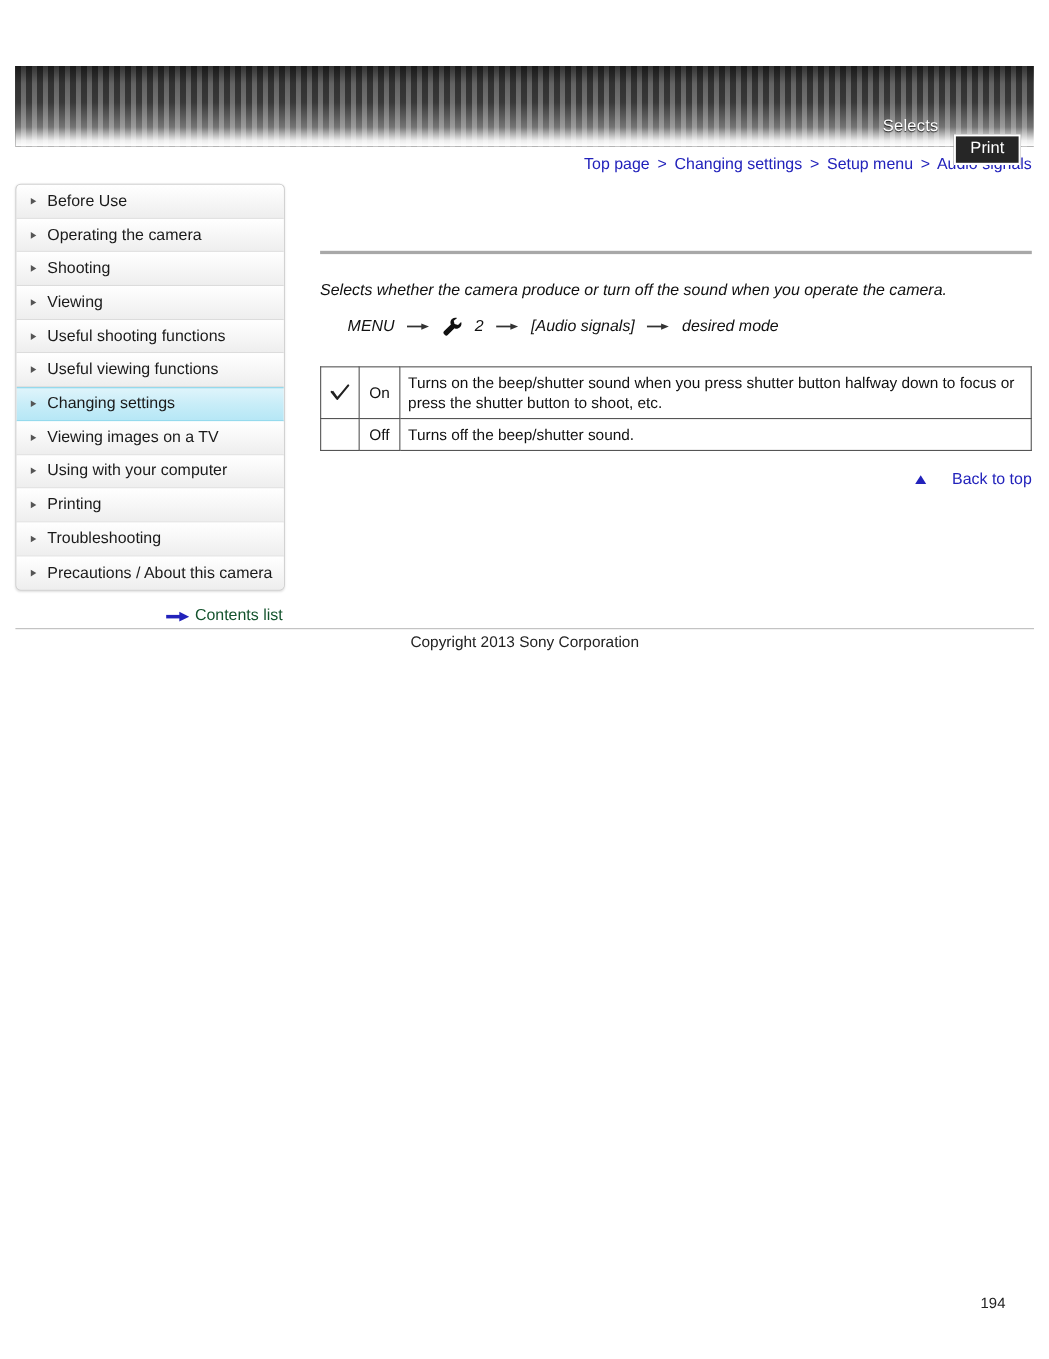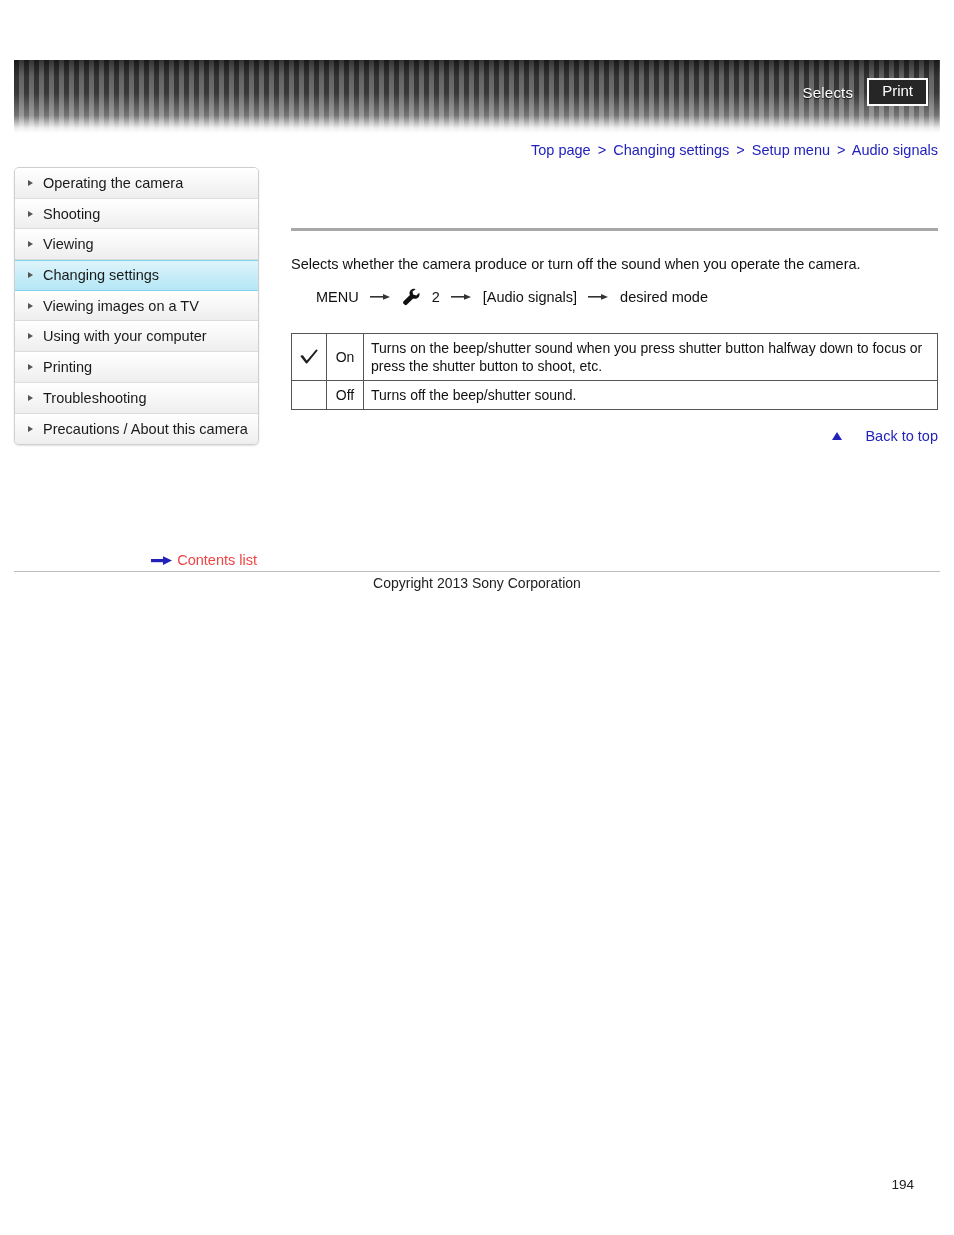--- a/index.html
+++ b/index.html
@@ -68,20 +68,21 @@
     cursor: pointer;
   }
   #print-button {
     color: #ffffff;
     font-size: 15px;
     border: 2px solid #ffffff;
     background: #262626;
     padding: 2px 13px 4px 13px;
     line-height: 18px;
     cursor: pointer;
+    margin-top: 44px;
   }
 
   
   #breadcrumb {
     position: absolute;
     right: 16px;
     top: 142px;
     font-size: 14.5px;
     color: #2222bb;
     white-space: nowrap;
@@ -147,30 +148,31 @@
     display: flex;
     align-items: center;
     justify-content: flex-end;
     gap: 4px;
     padding-right: 0;
     box-sizing: border-box;
   }
   #contents-arrow { display: block; }
   #contents-list-link {
     font-size: 14.5px;
-    color: #ef4444;
+    color: #14532d;
     cursor: pointer;
   }
 
   
   #content {
     position: absolute;
     left: 291px;
     top: 228px;
     width: 647px;
+    font-style: italic;
   }
   #content-rule {
     height: 3px;
     background: #a8a8a8;
     margin-bottom: 23px;
   }
   #intro-text {
     font-size: 14.5px;
     line-height: 20px;
     color: #111111;
@@ -291,29 +293,41 @@
   <span class="crumb">Changing settings</span>
   <span class="sep">&gt;</span>
   <span class="crumb">Setup menu</span>
   <span class="sep">&gt;</span>
   <span class="crumb">Audio signals</span>
 </div>
 
 <nav id="sidebar">
   <div class="nav-item">
     <span class="nav-bullet"></span>
+    <span class="nav-label">Before Use</span>
+  </div>
+  <div class="nav-item">
+    <span class="nav-bullet"></span>
     <span class="nav-label">Operating the camera</span>
   </div>
   <div class="nav-item">
     <span class="nav-bullet"></span>
     <span class="nav-label">Shooting</span>
   </div>
   <div class="nav-item">
     <span class="nav-bullet"></span>
     <span class="nav-label">Viewing</span>
+  </div>
+  <div class="nav-item">
+    <span class="nav-bullet"></span>
+    <span class="nav-label">Useful shooting functions</span>
+  </div>
+  <div class="nav-item">
+    <span class="nav-bullet"></span>
+    <span class="nav-label">Useful viewing functions</span>
   </div>
   <div class="nav-item active">
     <span class="nav-bullet"></span>
     <span class="nav-label">Changing settings</span>
   </div>
   <div class="nav-item">
     <span class="nav-bullet"></span>
     <span class="nav-label">Viewing images on a TV</span>
   </div>
   <div class="nav-item">

